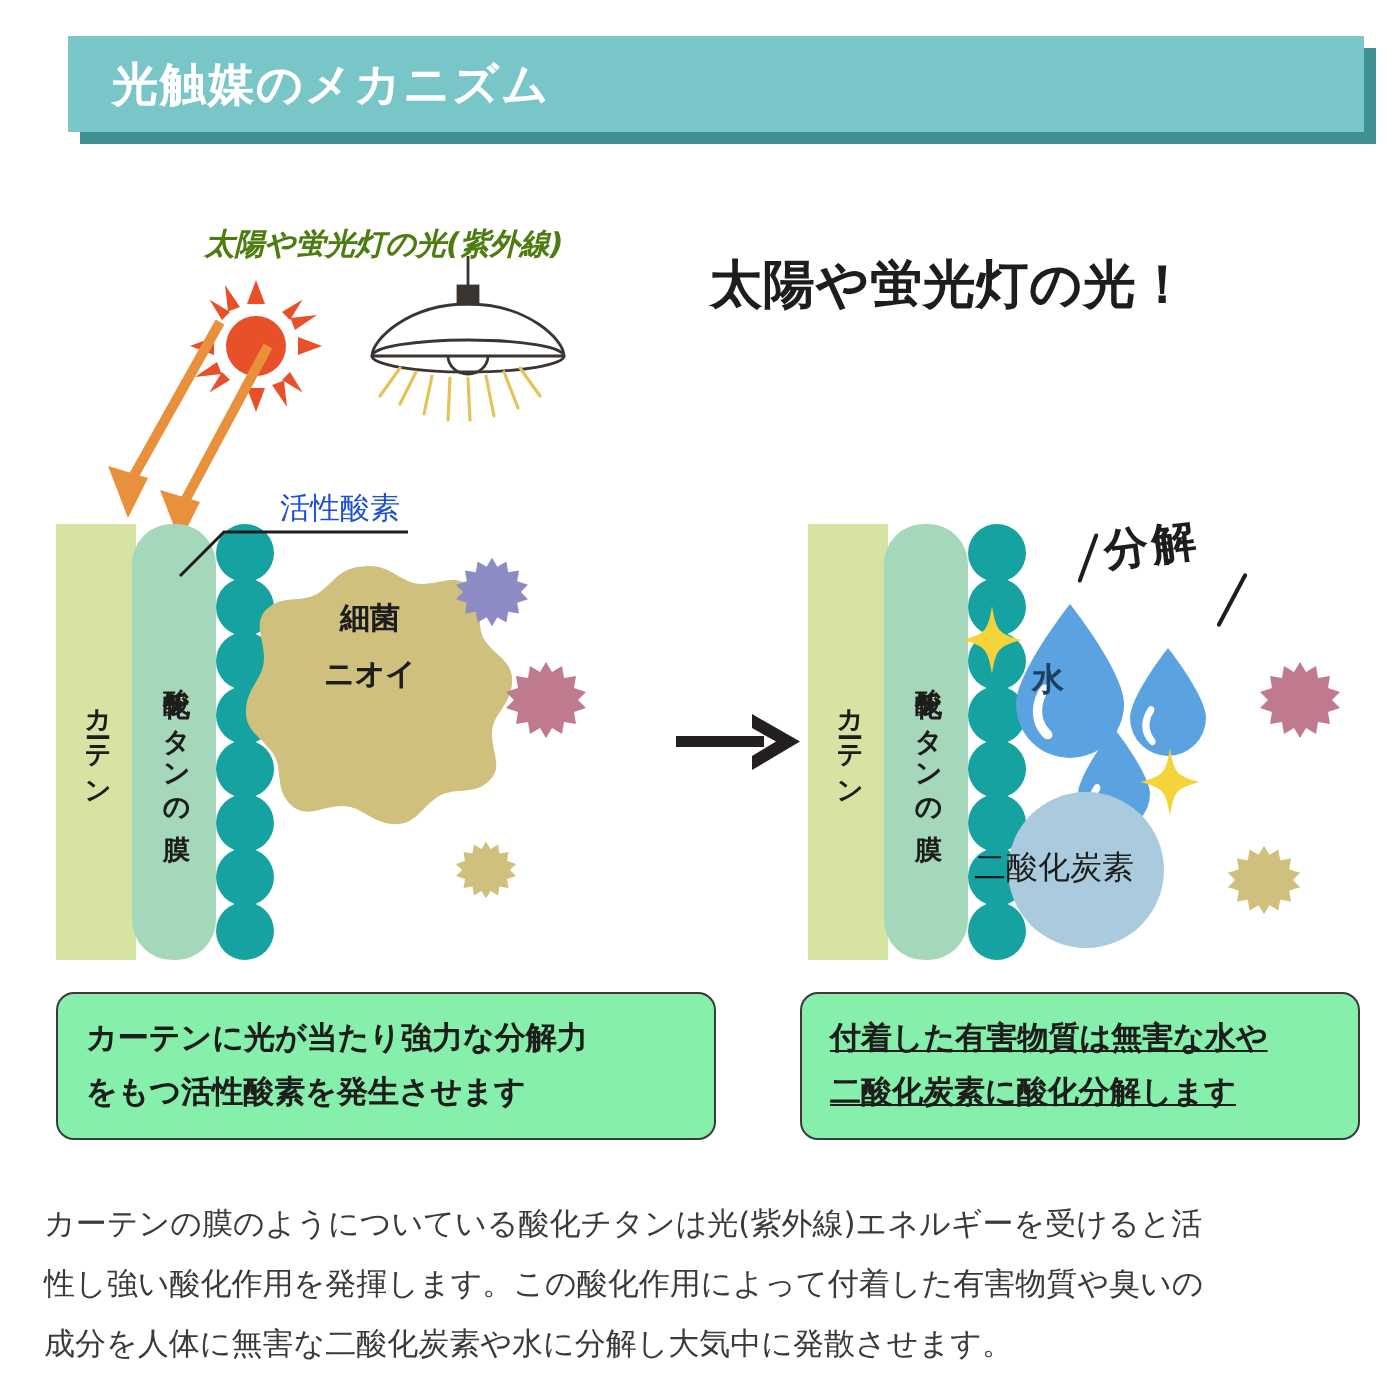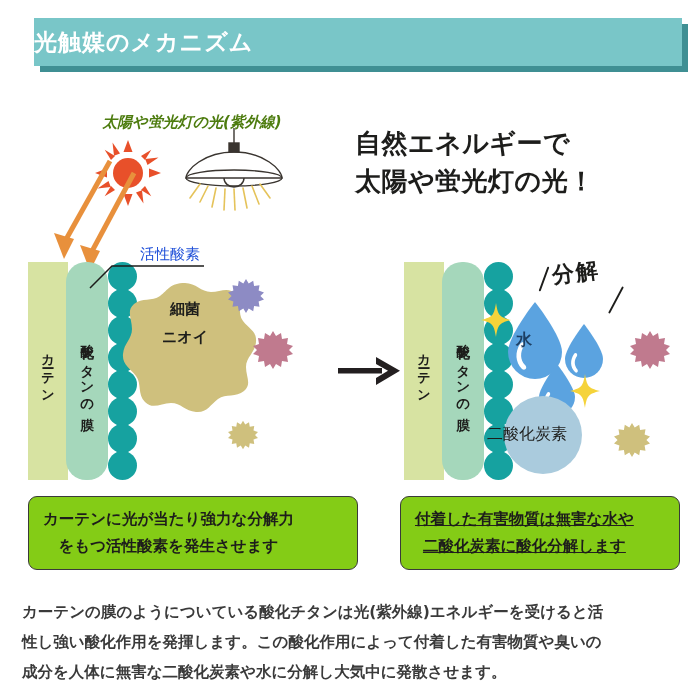--- a/index.html
+++ b/index.html
@@ -20,20 +20,21 @@
     position:absolute;left:6px;top:6px;width:648px;height:48px;
     background:#3f8f93;
   }
   .banner{
     position:absolute;left:0;top:0;width:648px;height:48px;
     background:#79c6c8;
     display:flex;align-items:center;
   }
   .banner-title{
     color:#ffffff;font-size:23px;font-weight:bold;letter-spacing:1px;
+    margin-left:22px;
   }
 
   
   .light-label{
     position:absolute;left:72px;top:113px;width:240px;
     font-size:15px;font-weight:bold;text-align:center;color:#4d7c0f;
     white-space:nowrap;
     font-style:italic;
   }
   .sun{position:absolute;left:95px;top:140px;width:66px;height:66px;}
@@ -112,36 +113,35 @@
     border-radius:50%;background:#aacbdd;
   }
   .co2-label{
     position:absolute;left:487px;top:424px;font-size:16px;font-weight:normal;
     color:#1d1d1b;white-space:nowrap;
   }
 
   
   .caption{
     position:absolute;border:1.6px solid #3a3a3a;border-radius:9px;
-    box-sizing:border-box;background:#84cc16;
-    display:flex;align-items:center;text-align:center;
+    box-sizing:border-box;background:#86efac;
+    display:flex;align-items:center;
   }
   .caption-inner{
     font-size:15.5px;line-height:1.75;font-weight:bold;color:#1d1d1b;
     padding:0 14px;
   }
   .caption.left{left:28px;top:496px;width:330px;height:74px;}
   .caption.right{left:400px;top:496px;width:280px;height:74px;text-decoration:underline;}
 
   
   .footer{
     position:absolute;left:22px;top:598px;width:662px;
     font-size:15.5px;line-height:1.92;color:#3a3a3a;
     text-align:justify;
-    font-weight:bold;
   }
 </style>
 </head>
 <body>
 
 <div class="page">
 
   <div class="banner-wrap">
     <div class="banner-shadow"></div>
     <div class="banner">
@@ -194,21 +194,20 @@
   <svg class="ray-arrows" viewBox="0 0 110 125">
     <g stroke="#e8903c" stroke-width="5" fill="none" stroke-linecap="butt">
       <line x1="72" y1="6" x2="26" y2="88"></line>
       <line x1="96" y1="18" x2="52" y2="100"></line>
     </g>
     <polygon points="26,104 16,78 36,84" fill="#e8903c"></polygon>
     <polygon points="52,116 42,90 62,96" fill="#e8903c"></polygon>
   </svg>
 
   <div class="headline">
-    <div>自然エネルギーで</div>
     <div>太陽や蛍光灯の光！</div>
   </div>
 
   <div class="panel left">
     <div class="stack">
       <div class="curtain" style="left:28px">
         <div class="vlabel">カーテン</div>
       </div>
       <div class="film" style="left:66px">
         <div class="vlabel">酸化チタンの膜</div>

